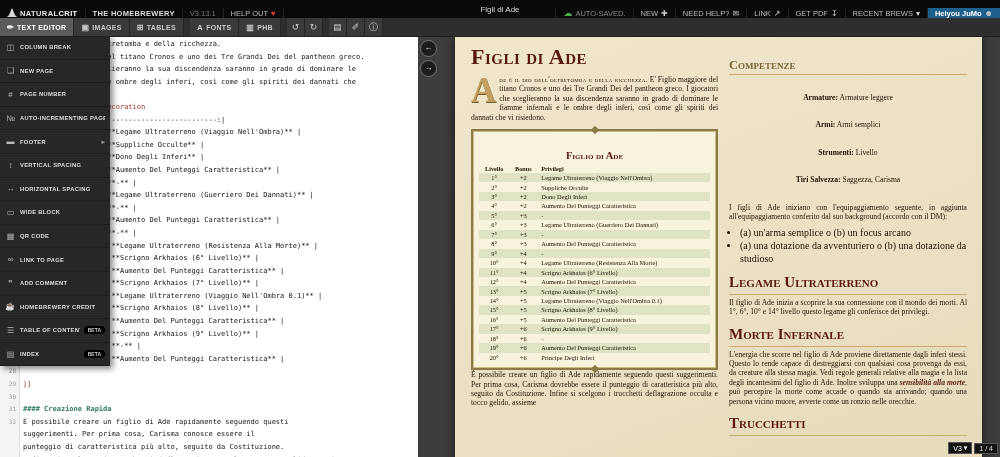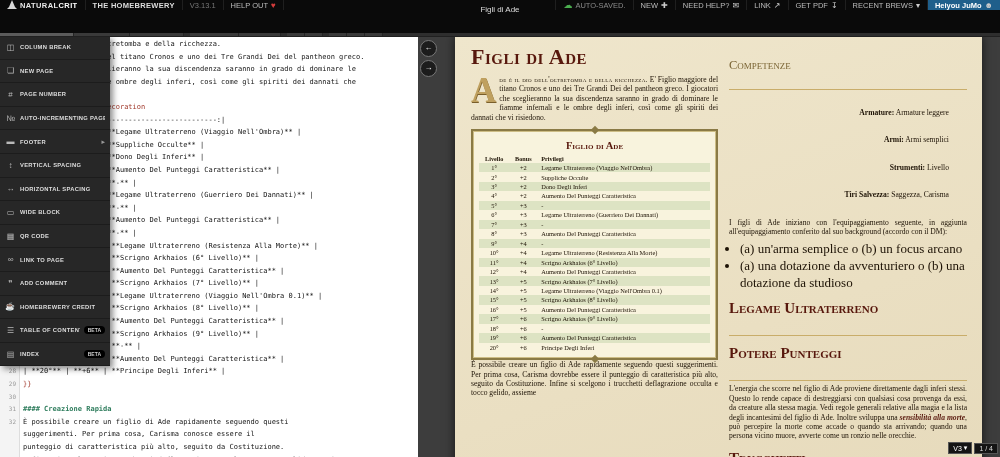--- a/index.html
+++ b/index.html
@@ -1,21 +1,21 @@
 <!DOCTYPE html>
 <html><head>
 <meta charset="utf-8">
 <style>
   html,body{margin:0;padding:0}
   body{width:1000px;height:457px;position:relative;overflow:hidden;background:#3a3a3a;
        font-family:"Liberation Sans",sans-serif}
 
   
-  #topbar{position:absolute;top:0;left:0;width:100%;height:33px;background:#0a0a0a;
-          display:flex;align-items:flex-start;color:#bbb;font-size:7.5px;z-index:40}
+  #topbar{position:absolute;top:0;left:0;width:100%;height:18px;background:#0a0a0a;
+          display:flex;align-items:flex-end;color:#bbb;font-size:7.5px;z-index:40}
   .tb-left,.tb-right{display:flex;align-items:stretch}
   .tb-right{margin-left:auto}
   .tb-item{display:flex;align-items:center;gap:3px;padding:0 7px;border-right:1px solid #1f1f1f;white-space:nowrap}
   .tb-right .tb-item{border-right:none;border-left:1px solid #1f1f1f}
   .brand{font-weight:bold;color:#e8e8e8;letter-spacing:.4px}
   .brand .crit{color:#fff}
   .app{font-weight:bold;color:#ddd;letter-spacing:.3px}
   .ver{color:#777}
   .heart{color:#d23b3b;font-size:8px}
   .tb-center{position:absolute;left:50%;top:0;height:18px;transform:translateX(-50%);
@@ -70,44 +70,44 @@
   .col-right{position:absolute;left:274px;top:8px;width:238px}
   .page-title{font-family:"Liberation Serif",serif;font-variant:small-caps;color:#58180d;
               font-size:22px;font-weight:bold;letter-spacing:.5px;margin:0 0 5px}
   p.body{font-family:"Liberation Serif",serif;font-size:7.6px;line-height:1.24;text-align:justify;
          color:#1d1205;margin:0 0 4px}
   .dropcap{float:left;font-family:"Liberation Serif",serif;font-size:35px;line-height:29px;
            color:#bfa05f;margin:1px 3px 0 0;font-weight:bold;text-shadow:.5px .5px 0 #7a5e2a}
   .lead{font-variant:small-caps;letter-spacing:.3px}
 
   .class-frame{margin-top:7px;background:#f8f3dd;border:2px solid #8a7a45;
-               box-shadow:0 0 0 1px #cdbd85 inset;padding:9px 6px 6px;position:relative}
+               box-shadow:0 0 0 1px #cdbd85 inset;padding:19px 6px 6px;position:relative}
   .class-frame:before,.class-frame:after{content:"";position:absolute;left:50%;width:6px;height:6px;
                background:#8a7a45;transform:translateX(-50%) rotate(45deg)}
   .class-frame:before{top:-4px}.class-frame:after{bottom:-4px}
   .frame-title{font-family:"Liberation Serif",serif;font-variant:small-caps;font-weight:bold;
                color:#58180d;text-align:center;font-size:10.5px;margin:0 0 3px}
   table.class-table{width:100%;border-collapse:collapse;font-family:"Liberation Serif",serif;
                font-size:6.4px;color:#1d1205}
   .class-table th{font-weight:bold;padding:1px 2px;font-size:6.2px;text-align:center}
   .class-table th:last-child{text-align:left;padding-left:4px}
   .class-table td{padding:1.05px 2px;text-align:center;white-space:nowrap;overflow:hidden;line-height:1.15}
   .class-table td.priv{text-align:left;padding-left:4px}
   .class-table tr.shaded{background:#dde3c3}
 
   .h-gold{font-family:"Liberation Serif",serif;font-variant:small-caps;color:#7a6433;
-          font-size:12.5px;font-weight:normal;margin:10px 0 3px;border-bottom:1.5px solid #c9ad6a;padding-bottom:16px}
+          font-size:12.5px;font-weight:bold;margin:10px 0 3px;border-bottom:1.5px solid #c9ad6a;padding-bottom:1px}
   .h-gold.noline{border-bottom:none;margin:8px 0 2px;font-size:12px}
   .h-maroon{font-family:"Liberation Serif",serif;font-variant:small-caps;color:#58180d;
-          font-size:15px;font-weight:bold;margin:9px 0 3px;border-bottom:1.5px solid #c9ad6a;padding-bottom:18px}
+          font-size:15px;font-weight:bold;margin:9px 0 3px;border-bottom:1.5px solid #c9ad6a;padding-bottom:3px}
   .col-right .h-gold:first-child{margin-top:14px}
 
   p.prof-line{font-family:"Liberation Serif",serif;font-size:7.6px;line-height:1.25;margin:18px;
-              text-align:right;color:#1d1205}
-  ul.equip{margin:1px 0 2px 11px;padding:0;font-family:"Liberation Serif",serif;font-size:13px;
+              text-align:center;color:#1d1205}
+  ul.equip{margin:1px 0 2px 11px;padding:0;font-family:"Liberation Serif",serif;font-size:10px;
            line-height:1.3;color:#1d1205}
   .highlight{font-weight:bold;font-style:italic;color:#58180d}
 
   #page-controls{position:absolute;right:2px;bottom:3px;display:flex;gap:2px;align-items:center;z-index:7}
   .v3-chip{background:#141414;border:1px solid #555;color:#fff;font-size:7px;padding:1px 4px;
            display:flex;gap:2px;align-items:center;cursor:pointer}
   .page-count{background:#141414;border:1px solid #555;color:#ddd;font-size:7px;padding:1px 4px}
 </style>
 </head>
 <body>
@@ -222,21 +222,21 @@
       <div class="ed-line"><span class="ed-num">18</span><span class="ed-code">| **10°** | **+4** | **Legame Ultraterreno (Resistenza Alla Morte)** |</span></div>
       <div class="ed-line"><span class="ed-num">19</span><span class="ed-code">| **11°** | **+4** | **Scrigno Arkhaios (6° Livello)** |</span></div>
       <div class="ed-line"><span class="ed-num">20</span><span class="ed-code">| **12°** | **+4** | **Aumento Del Punteggi Caratteristica** |</span></div>
       <div class="ed-line"><span class="ed-num">21</span><span class="ed-code">| **13°** | **+5** | **Scrigno Arkhaios (7° Livello)** |</span></div>
       <div class="ed-line"><span class="ed-num">22</span><span class="ed-code">| **14°** | **+5** | **Legame Ultraterreno (Viaggio Nell'Ombra 0.1)** |</span></div>
       <div class="ed-line"><span class="ed-num">23</span><span class="ed-code">| **15°** | **+5** | **Scrigno Arkhaios (8° Livello)** |</span></div>
       <div class="ed-line"><span class="ed-num">24</span><span class="ed-code">| **16°** | **+5** | **Aumento Del Punteggi Caratteristica** |</span></div>
       <div class="ed-line"><span class="ed-num">25</span><span class="ed-code">| **17°** | **+6** | **Scrigno Arkhaios (9° Livello)** |</span></div>
       <div class="ed-line"><span class="ed-num">26</span><span class="ed-code">| **18°** | **+6** | **-** |</span></div>
       <div class="ed-line"><span class="ed-num">27</span><span class="ed-code">| **19°** | **+6** | **Aumento Del Punteggi Caratteristica** |</span></div>
-      <div class="ed-line"><span class="ed-num">28</span><span class="ed-code">| **20°** | **+6** | **Principe Degli Inferi** |</span></div>
+      <div class="ed-line"><span class="ed-num">28</span></div>
       <div class="ed-line"><span class="ed-num">29</span><span class="ed-code c-tag">}}</span></div>
       <div class="ed-line"><span class="ed-num">30</span><span class="ed-code"></span></div>
       <div class="ed-line"><span class="ed-num">31</span><span class="ed-code c-head">#### Creazione Rapida</span></div>
       <div class="ed-line"><span class="ed-num">32</span><span class="ed-code">È possibile creare un figlio di Ade rapidamente seguendo questi</span></div>
       <div class="ed-line"><span class="ed-num"></span><span class="ed-code">suggerimenti. Per prima cosa, Carisma conosce essere il</span></div>
       <div class="ed-line"><span class="ed-num"></span><span class="ed-code">punteggio di caratteristica più alto, seguito da Costituzione.</span></div>
       <div class="ed-line"><span class="ed-num"></span><span class="ed-code">Infine si scelgono i trucchetti deflagrazione occulta e tocco gelido, assieme</span></div>
     </div>
 </div>
 
@@ -442,22 +442,23 @@
           <p class="prof-line"><b>Tiri Salvezza:</b> <span>Saggezza, Carisma</span></p>
         </div>
 
       <p class="body">I figli di Ade iniziano con l'equipaggiamento seguente, in aggiunta all'equipaggiamento conferito dal suo background (accordo con il DM):</p>
       <ul class="equip" id="equip-list">
           <li>(a) un'arma semplice o (b) un focus arcano</li>
           <li>(a) una dotazione da avventuriero o (b) una dotazione da studioso</li>
         </ul>
 
       <div class="h-maroon">Legame Ultraterreno</div>
-
-      <div class="h-maroon">Potere Punteggi</div>
+      <p class="body">Il figlio di Ade inizia a scoprire la sua connessione con il mondo dei morti. Al 1°, 6°, 10° e 14° livello questo legame gli conferisce dei privilegi.</p>
+
+      <div class="h-maroon">Morte Infernale</div>
       <p class="body"><span>L'energia che scorre nel figlio di Ade proviene direttamente dagli inferi stessi. Questo lo rende capace di destreggiarsi con qualsiasi cosa provenga da essi, da creature alla stessa magia. Vedi regole generali relative alla magia e la lista degli incantesimi del figlio di Ade. Inoltre sviluppa una </span><span class="highlight">sensibilità alla morte</span><span>, può percepire la morte come accade o quando sta arrivando; quando una persona vicino muore, avverte come un ronzio nelle orecchie.</span></p>
 
       <div class="h-maroon">Trucchetti</div>
     </div>
   </div>
 
   <div id="page-controls">
     <span class="v3-chip">
       <span>V3</span>
       <span>▾</span>

